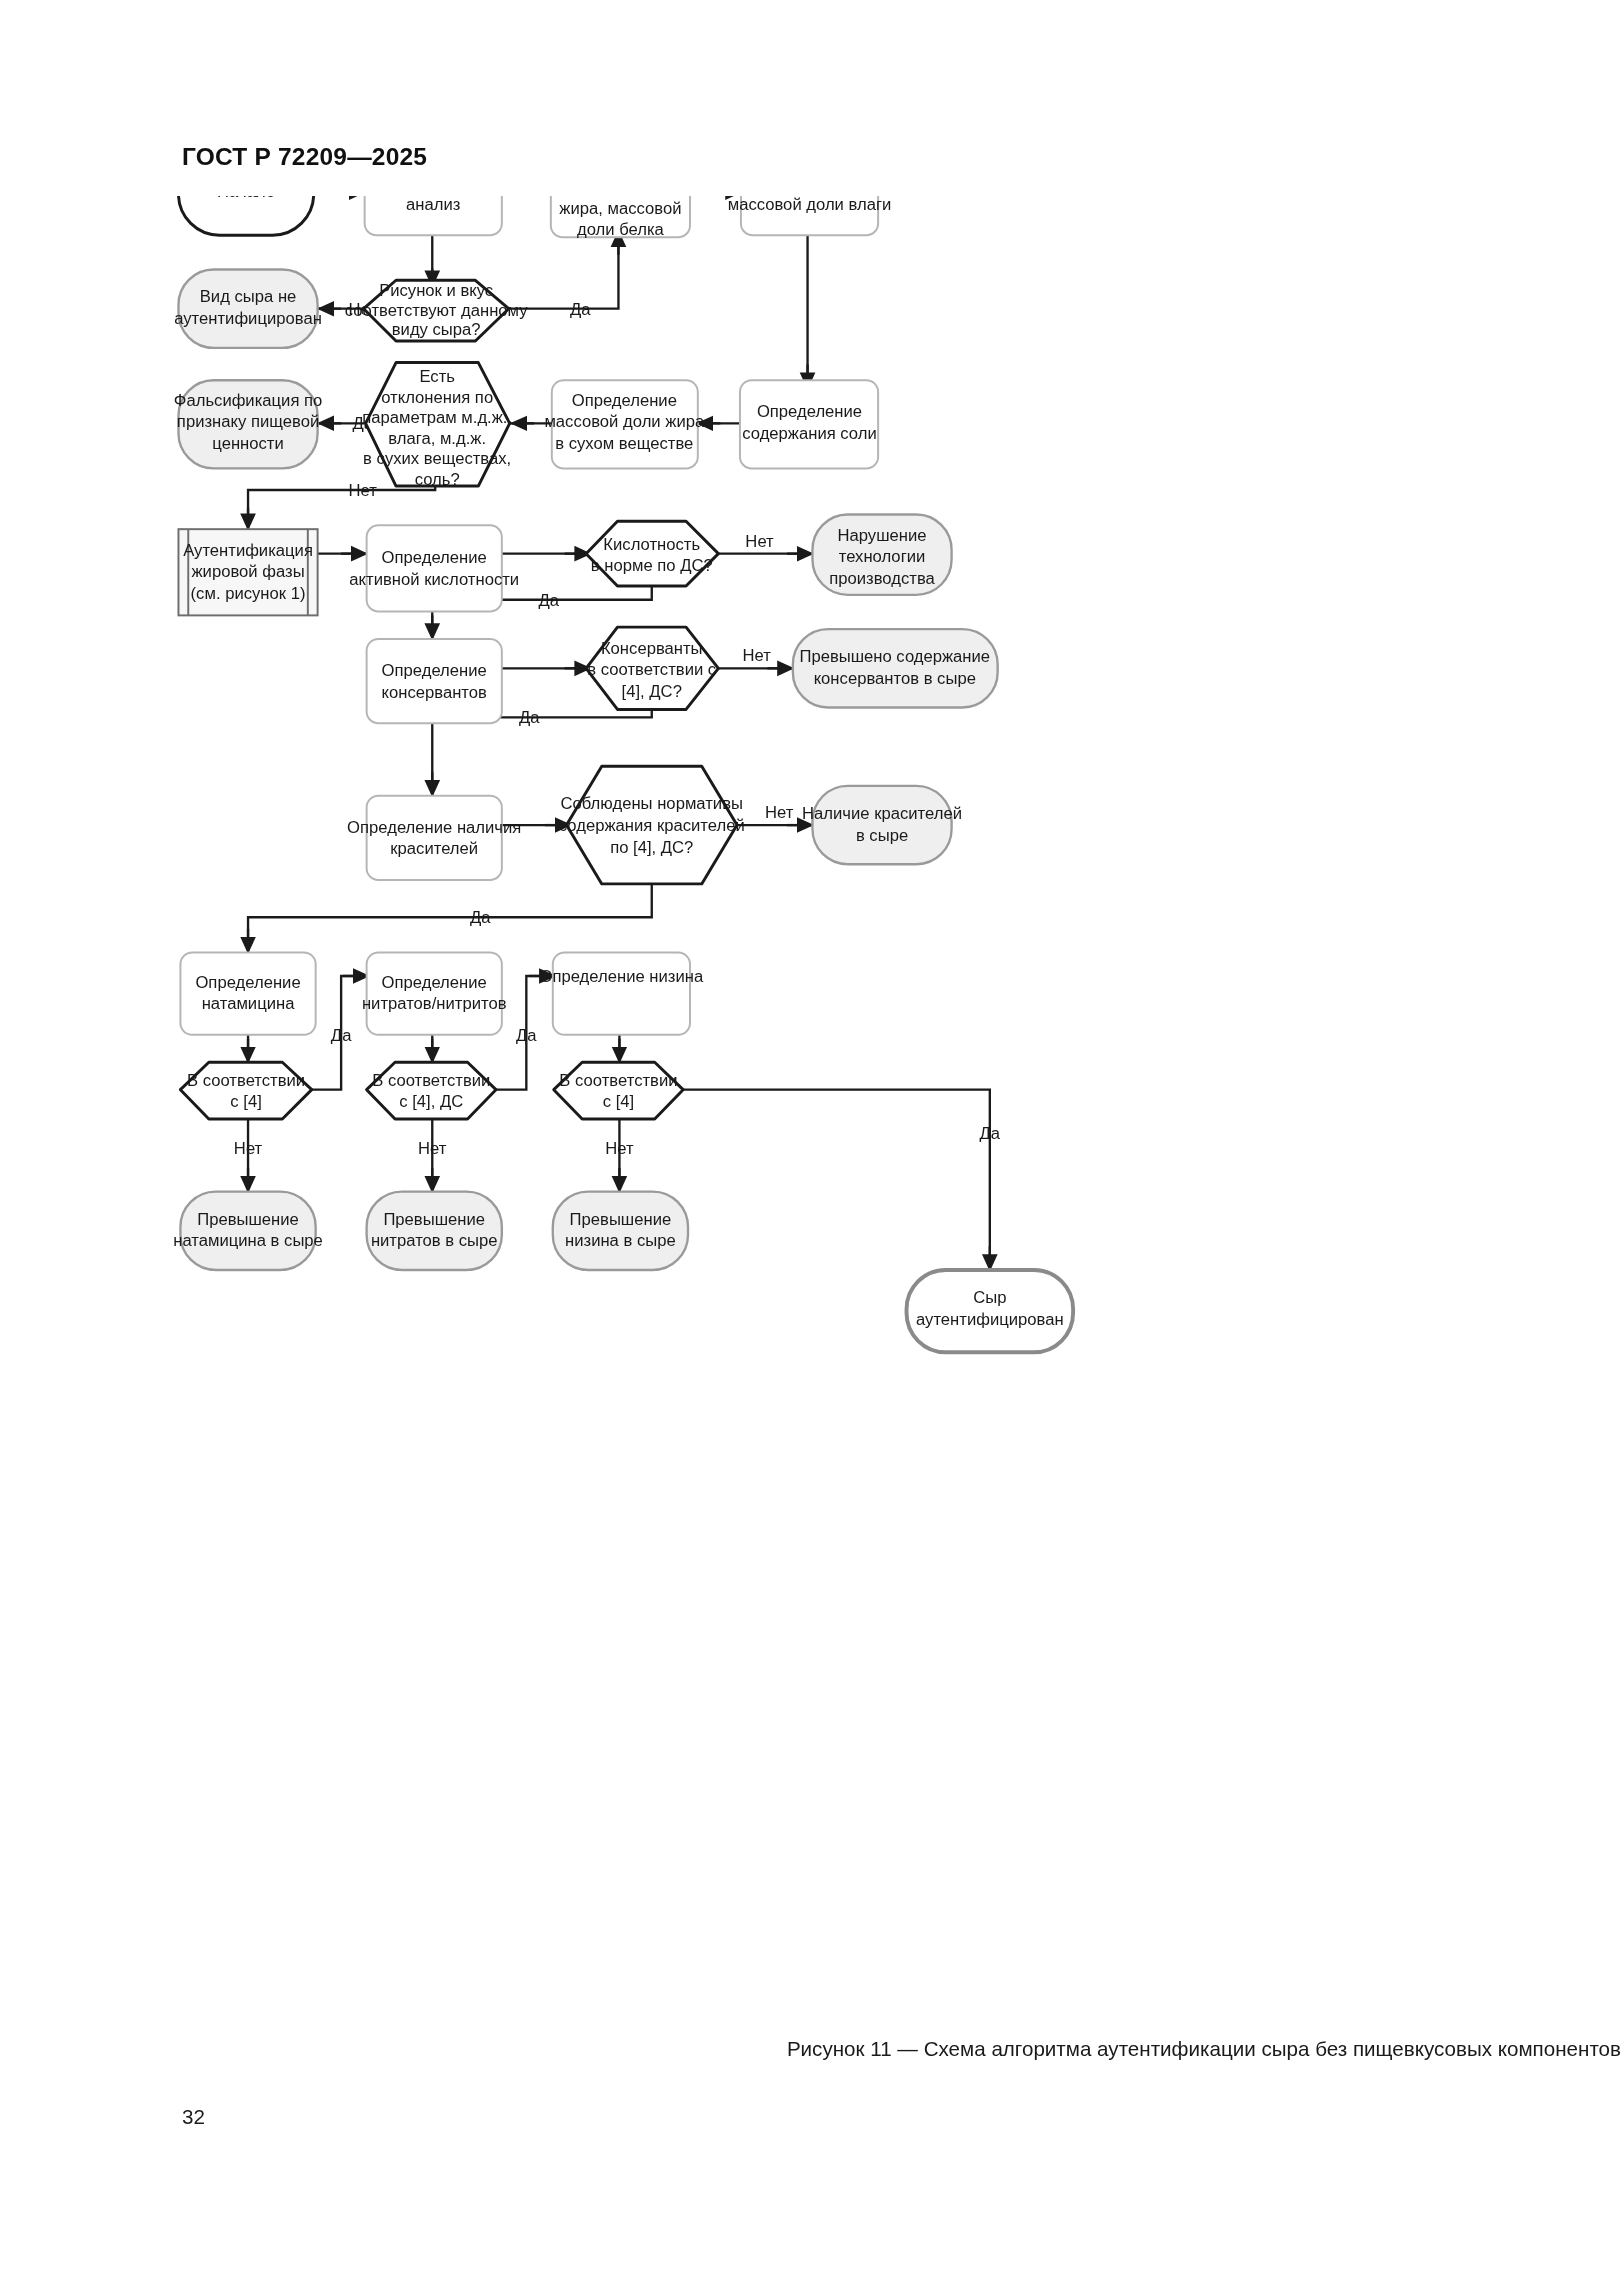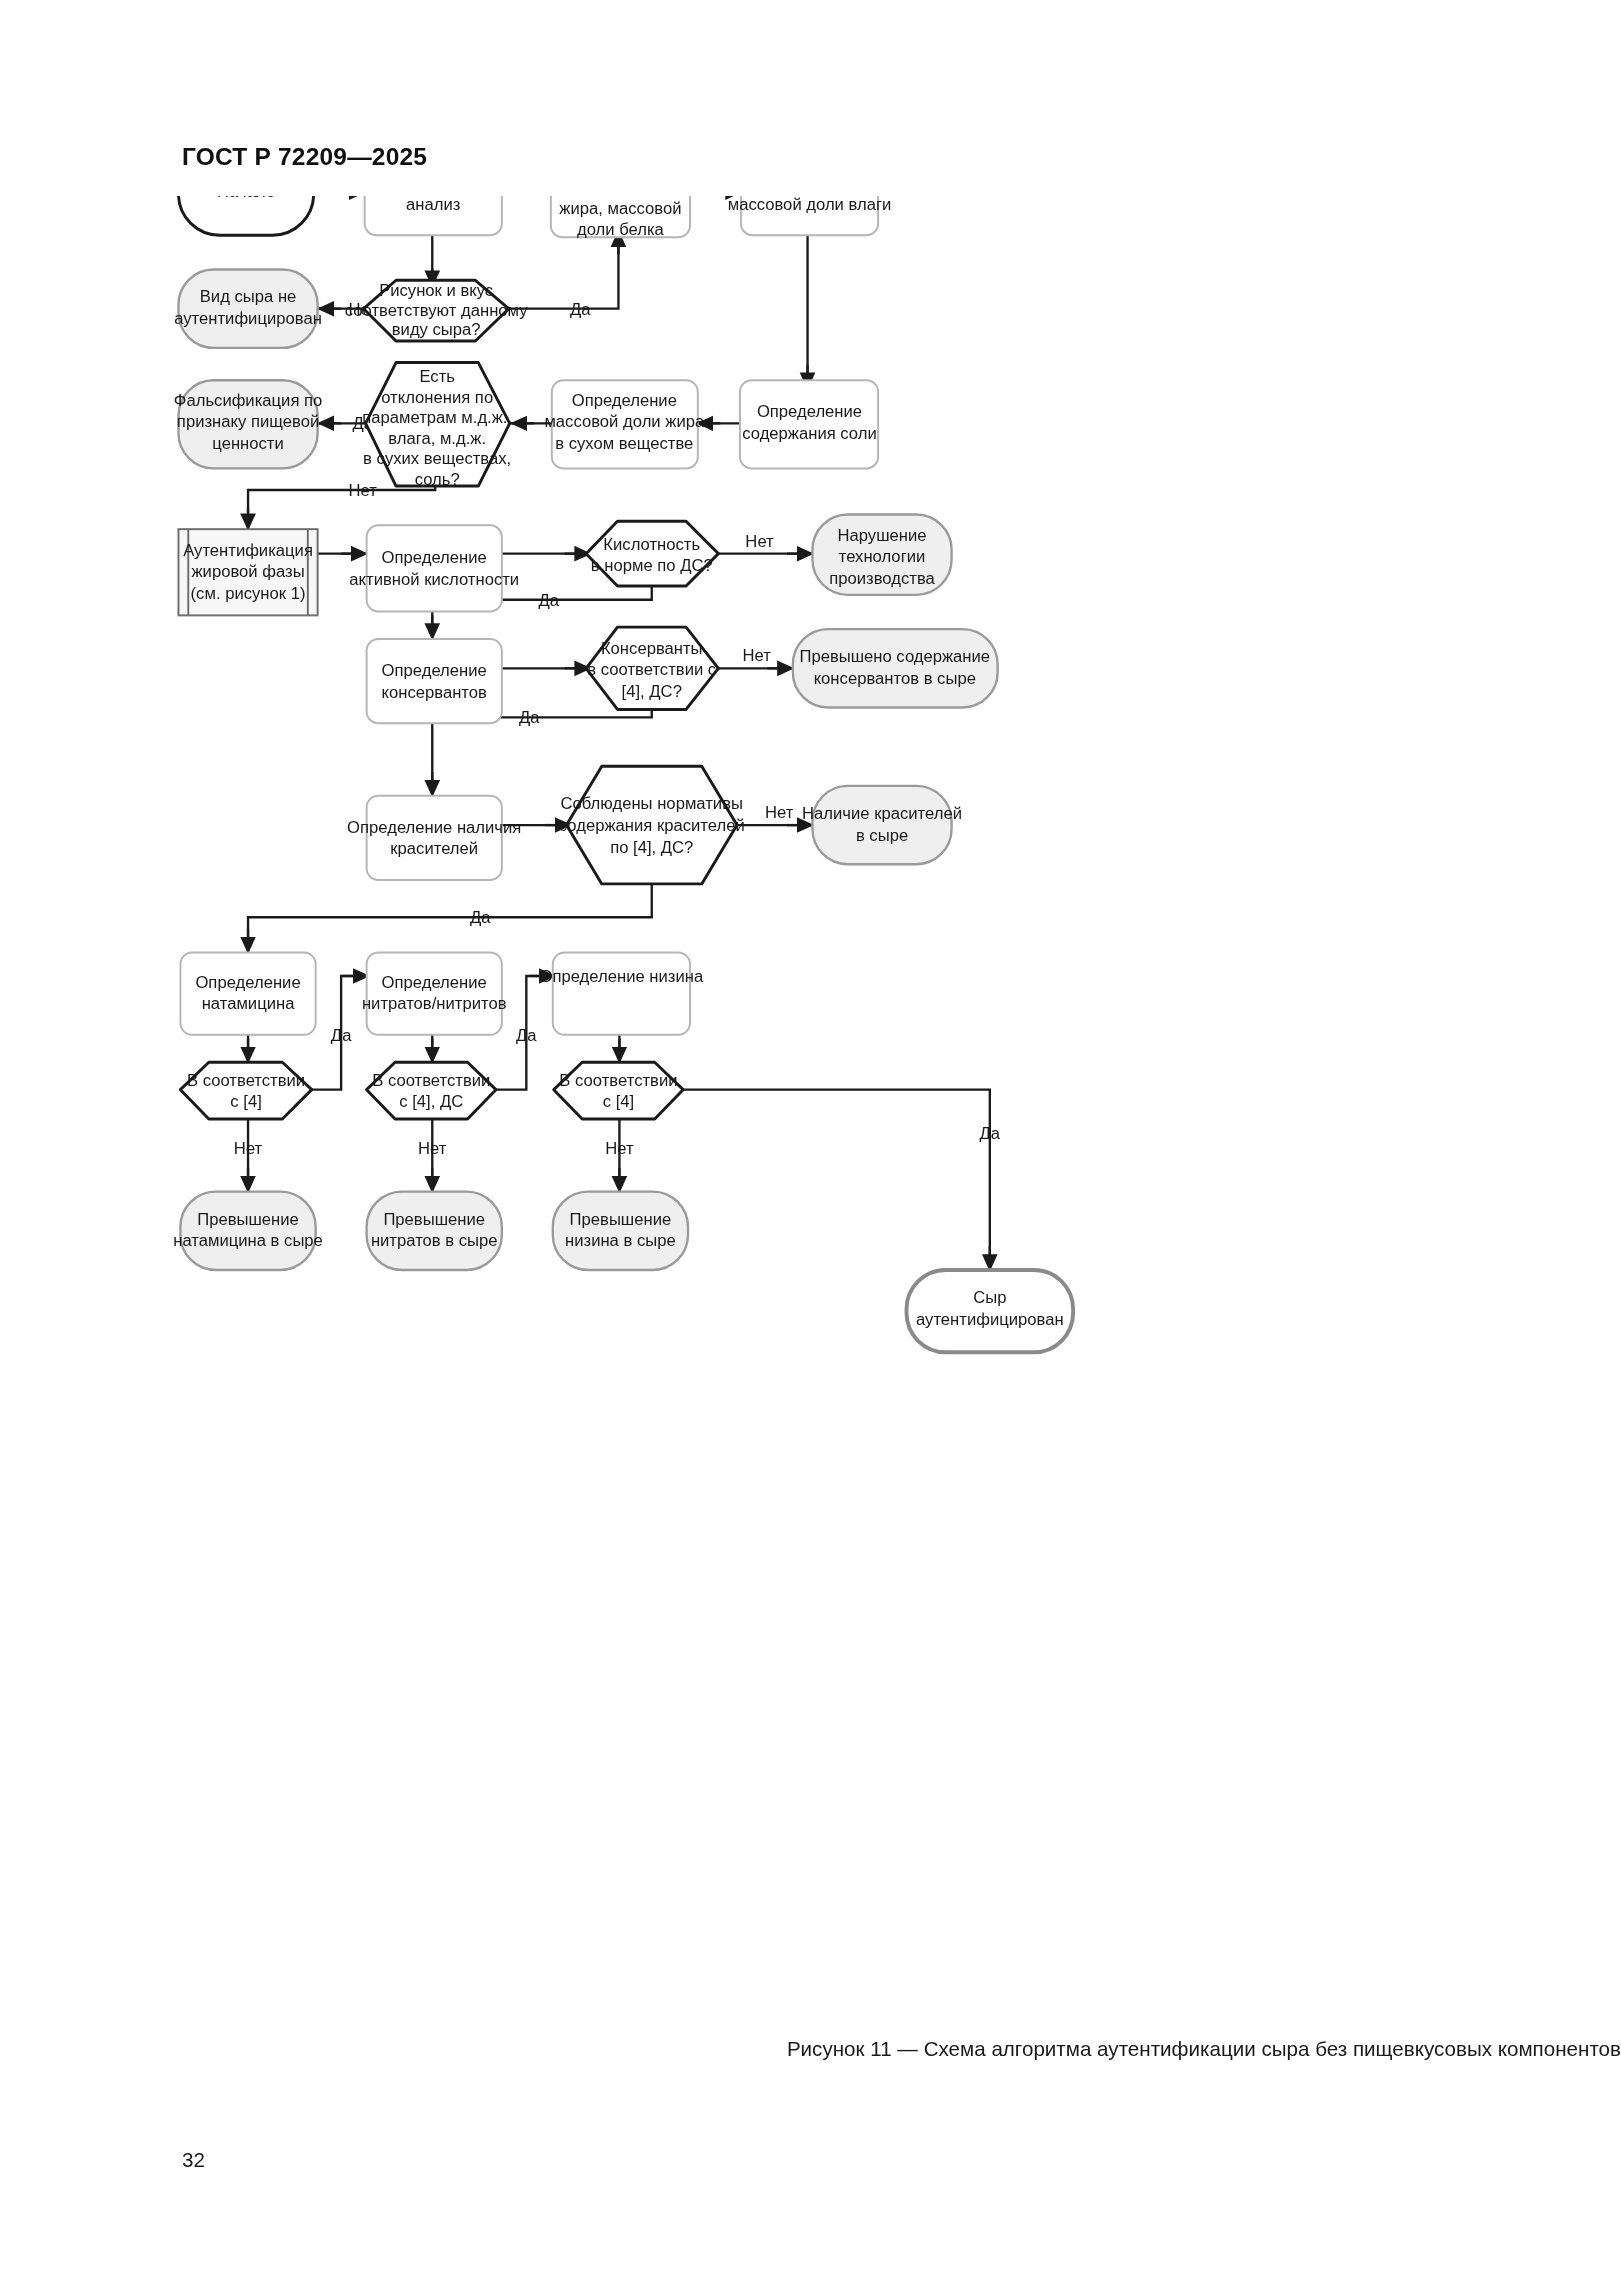--- a/index.html
+++ b/index.html
@@ -45,21 +45,20 @@
     text-align: right;
     font-size: 20.6px;
     color: #1a1a1a;
   }
   .page-number {
     position: absolute;
     left: 182px;
     top: 2105px;
     font-size: 20.6px;
     color: #1a1a1a;
-    margin-top: 43px;
   }
   svg.flow {
     display: block;
     width: 1621px;
     height: 1803px;
   }
   svg.flow text {
     font-family: "Liberation Sans", "DejaVu Sans", sans-serif;
     fill: #1a1a1a;
   }

